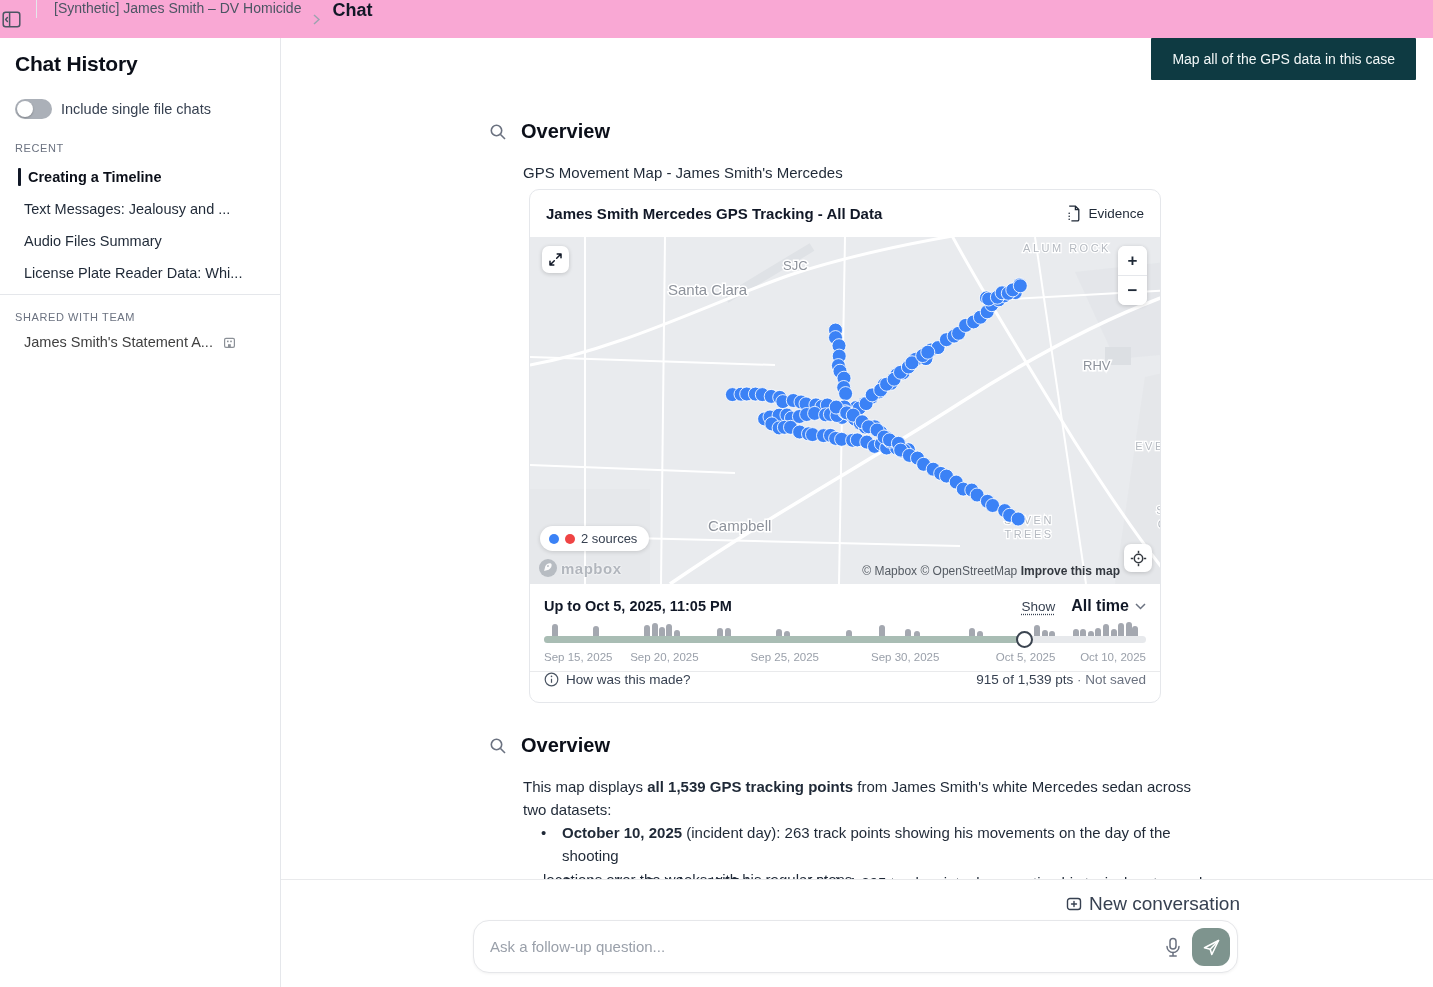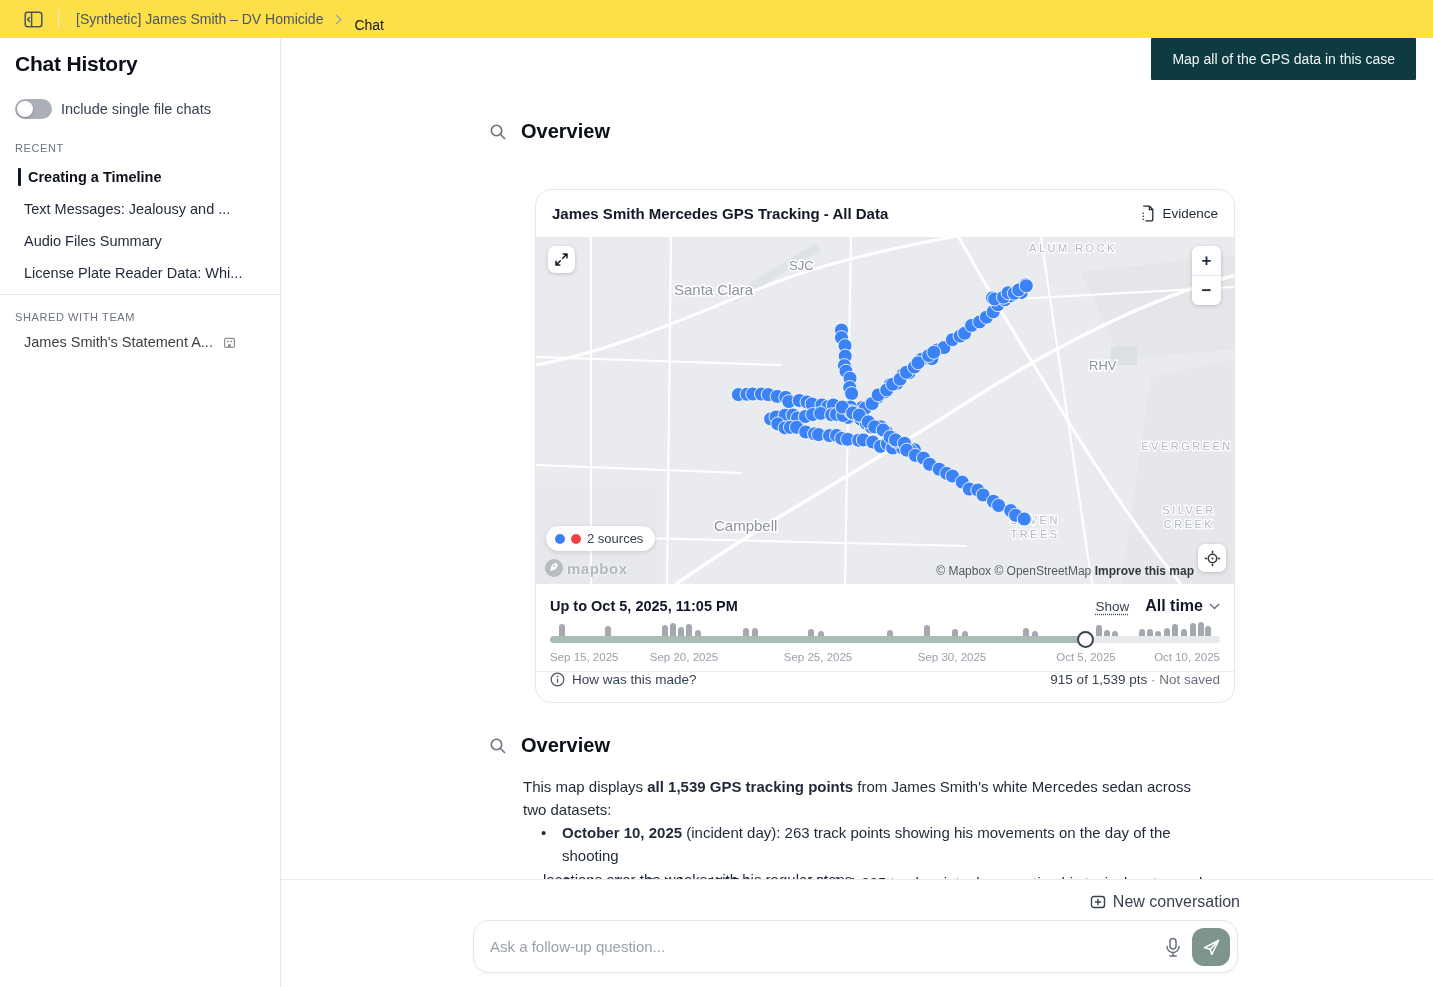--- a/index.html
+++ b/index.html
@@ -4,25 +4,25 @@
 <style>
   * { box-sizing: border-box; margin: 0; padding: 0; }
   html,body { width:1433px; height:987px; overflow:hidden; }
   body {
     font-family:"Liberation Sans","DejaVu Sans",sans-serif;
     background:#ffffff; color:#1f2937; position:relative;
   }
   svg { display:block; }
 
   
-  .topbar { position:absolute; top:0; left:0; right:0; height:38px; display:flex; align-items:center; padding-left:24px; background:#fde047; z-index:5; }
+  .topbar { position:absolute; top:0; left:0; right:0; height:38px; display:flex; padding-left:2px; background:#f9a8d4; z-index:5; }
   .topbar .vdiv { width:1px; height:18px; background:#e5e7eb; margin:0 17px 0 15px; }
   .crumb-case { font-size:14px; color:#4b5563; }
   .crumb-sep { margin:0 12px; color:#9ca3af; display:flex; align-items:center; }
-  .crumb-page { font-size:14px; color:#111827; font-weight:400;margin-top:12px; }
+  .crumb-page { font-size:18px; color:#111827; font-weight:700; }
   .iconbtn { background:none; border:none; cursor:pointer; display:flex; align-items:center; justify-content:center; }
 
   
   .sidebar { position:absolute; top:38px; left:0; width:281px; bottom:0; border-right:1px solid #e5e7eb; background:#fff; z-index:4; }
   .sb-title { position:absolute; left:15px; top:14px; font-size:21px; font-weight:700; color:#0b0f19; letter-spacing:-0.2px; }
   .sb-toggle-row { position:absolute; left:15px; top:61px; display:flex; align-items:center; gap:9px; }
   .toggle { width:37px; height:20px; border-radius:10px; background:#abb0b8; position:relative; cursor:pointer; flex:0 0 auto; }
   .toggle .knob { position:absolute; left:2px; top:2px; width:16px; height:16px; border-radius:50%; background:#fff; box-shadow:0 1px 2px rgba(0,0,0,.25); }
   .toggle-label { font-size:14.5px; color:#374151; }
   .sb-section { position:absolute; left:15px; font-size:11px; letter-spacing:.6px; color:#6b7280; font-weight:500; }
@@ -36,21 +36,21 @@
   
   .main { position:absolute; left:281px; top:0; right:0; height:879px; overflow:hidden; background:#fff; }
 
   .cta { position:absolute; top:38px; right:17px; height:42px; padding:0 21px; border:none; border-radius:1px; color:#f2f7f7; font-size:14px; font-family:inherit; cursor:pointer; }
 
   .overview-head { position:absolute; display:flex; align-items:center; gap:14px; }
   .overview-head h2 { font-size:20px; font-weight:700; color:#0b0f19; }
   .para { position:absolute; font-size:15px; line-height:22.5px; color:#1f2937; }
 
   
-  .card { position:absolute; left:254px; top:189px; width:700px; border:1px solid #e5e7eb; border-radius:16px; background:#fff; }
+  .card { position:absolute; left:248px; top:189px; width:632px; border:1px solid #e5e7eb; border-radius:10px; background:#fff; }
   .card-header { height:47px; display:flex; align-items:center; justify-content:space-between; padding:0 16px; }
   .card-title { font-size:15px; font-weight:600; color:#111827; }
   .evidence { display:flex; align-items:center; gap:7px; font-size:13.5px; color:#1f2937; cursor:pointer; background:none; border:none; font-family:inherit; }
   .map-wrap { position:relative; width:100%; height:347px; overflow:hidden; background:#e9ebee; }
 
   .map-btn { position:absolute; background:#fff; border:none; border-radius:7px; box-shadow:0 1px 4px rgba(0,0,0,.18); cursor:pointer; display:flex; align-items:center; justify-content:center; }
   .expand-btn { left:12px; top:9px; width:27px; height:27px; }
   .zoomctl { position:absolute; right:13px; top:9px; width:29px; background:#fff; border-radius:7px; box-shadow:0 1px 4px rgba(0,0,0,.18); overflow:hidden; }
   .zoomctl button { width:29px; height:29px; border:none; background:#fff; font-size:17px; font-weight:700; color:#1f2937; cursor:pointer; line-height:1; }
   .zoomctl .zdiv { height:1px; background:#e5e7eb; }
@@ -88,21 +88,21 @@
   .cf-right .muted { color:#6b7280; }
 
   
   .bullets { position:absolute; left:260px; width:665px; font-size:15px; line-height:22.5px; color:#1f2937; }
   .bullet-row { display:flex; margin-bottom:5px; }
   .bullet-mark { width:21px; flex:0 0 auto; }
   .clip-line { position:absolute; left:262px; width:640px; font-size:15px; color:#1f2937; }
 
   
   .composer { position:absolute; left:281px; top:879px; right:0; bottom:0; border-top:1px solid #e9eaec; background:#fff; }
-  .newconv { position:absolute; top:13px; right:193px; display:flex; align-items:center; gap:7px; font-size:16px; color:#374151; cursor:pointer; background:none; border:none; font-family:inherit; }
+  .newconv { position:absolute; top:13px; right:193px; display:flex; align-items:center; gap:7px; font-size:19px; color:#374151; cursor:pointer; background:none; border:none; font-family:inherit; }
   .inputbox { position:absolute; left:192px; top:40px; width:765px; height:53px; border:1px solid #e6e7ea; border-radius:16px; box-shadow:0 1px 3px rgba(0,0,0,.05); background:#fff; }
   .inputbox input { position:absolute; left:16px; top:0; height:100%; width:620px; border:none; outline:none; font-size:15px; font-family:inherit; color:#1f2937; }
   .inputbox input::placeholder { color:#9aa0aa; }
   .mic-btn { position:absolute; right:54px; top:16px; }
   .send-btn { position:absolute; right:7px; top:7px; width:38px; height:38px; border:none; border-radius:12px; cursor:pointer; display:flex; align-items:center; justify-content:center; }
 </style>
 </head>
 <body>
 
 <div class="topbar">
@@ -155,20 +155,21 @@
 
   <button class="cta" id="cta-btn" style="background: rgb(14, 58, 66);">Map all of the GPS data in this case</button>
 
   <div class="overview-head" style="left:208px; top:120px;">
     <svg width="18" height="18" viewBox="0 0 18 18" fill="none" stroke="#6b7280" stroke-width="1.6">
       <circle cx="7.5" cy="7.5" r="5.2"></circle>
         <line x1="11.5" y1="11.5" x2="16" y2="16"></line>
     </svg>
     <h2>Overview</h2>
   </div>
+  <div class="para" style="left:242px; top:162px;">GPS Movement Map - James Smith's Mercedes</div>
 
   <div class="card">
     <div class="card-header">
       <span class="card-title">James Smith Mercedes GPS Tracking - All Data</span>
       <button class="evidence">
         <svg width="15" height="17" viewBox="0 0 15 17" fill="none" stroke="#1f2937" stroke-width="1.3">
           <path d="M3.2 1.2 h6.2 l3.4 3.4 v10 a1.2 1.2 0 0 1 -1.2 1.2 h-6.2"></path>
           <path d="M9.4 1.2 v3.4 h3.4"></path>
           <circle cx="3.2" cy="8.2" r="0.8" fill="#1f2937" stroke="none"></circle>
           <circle cx="3.2" cy="11.2" r="0.8" fill="#1f2937" stroke="none"></circle>

